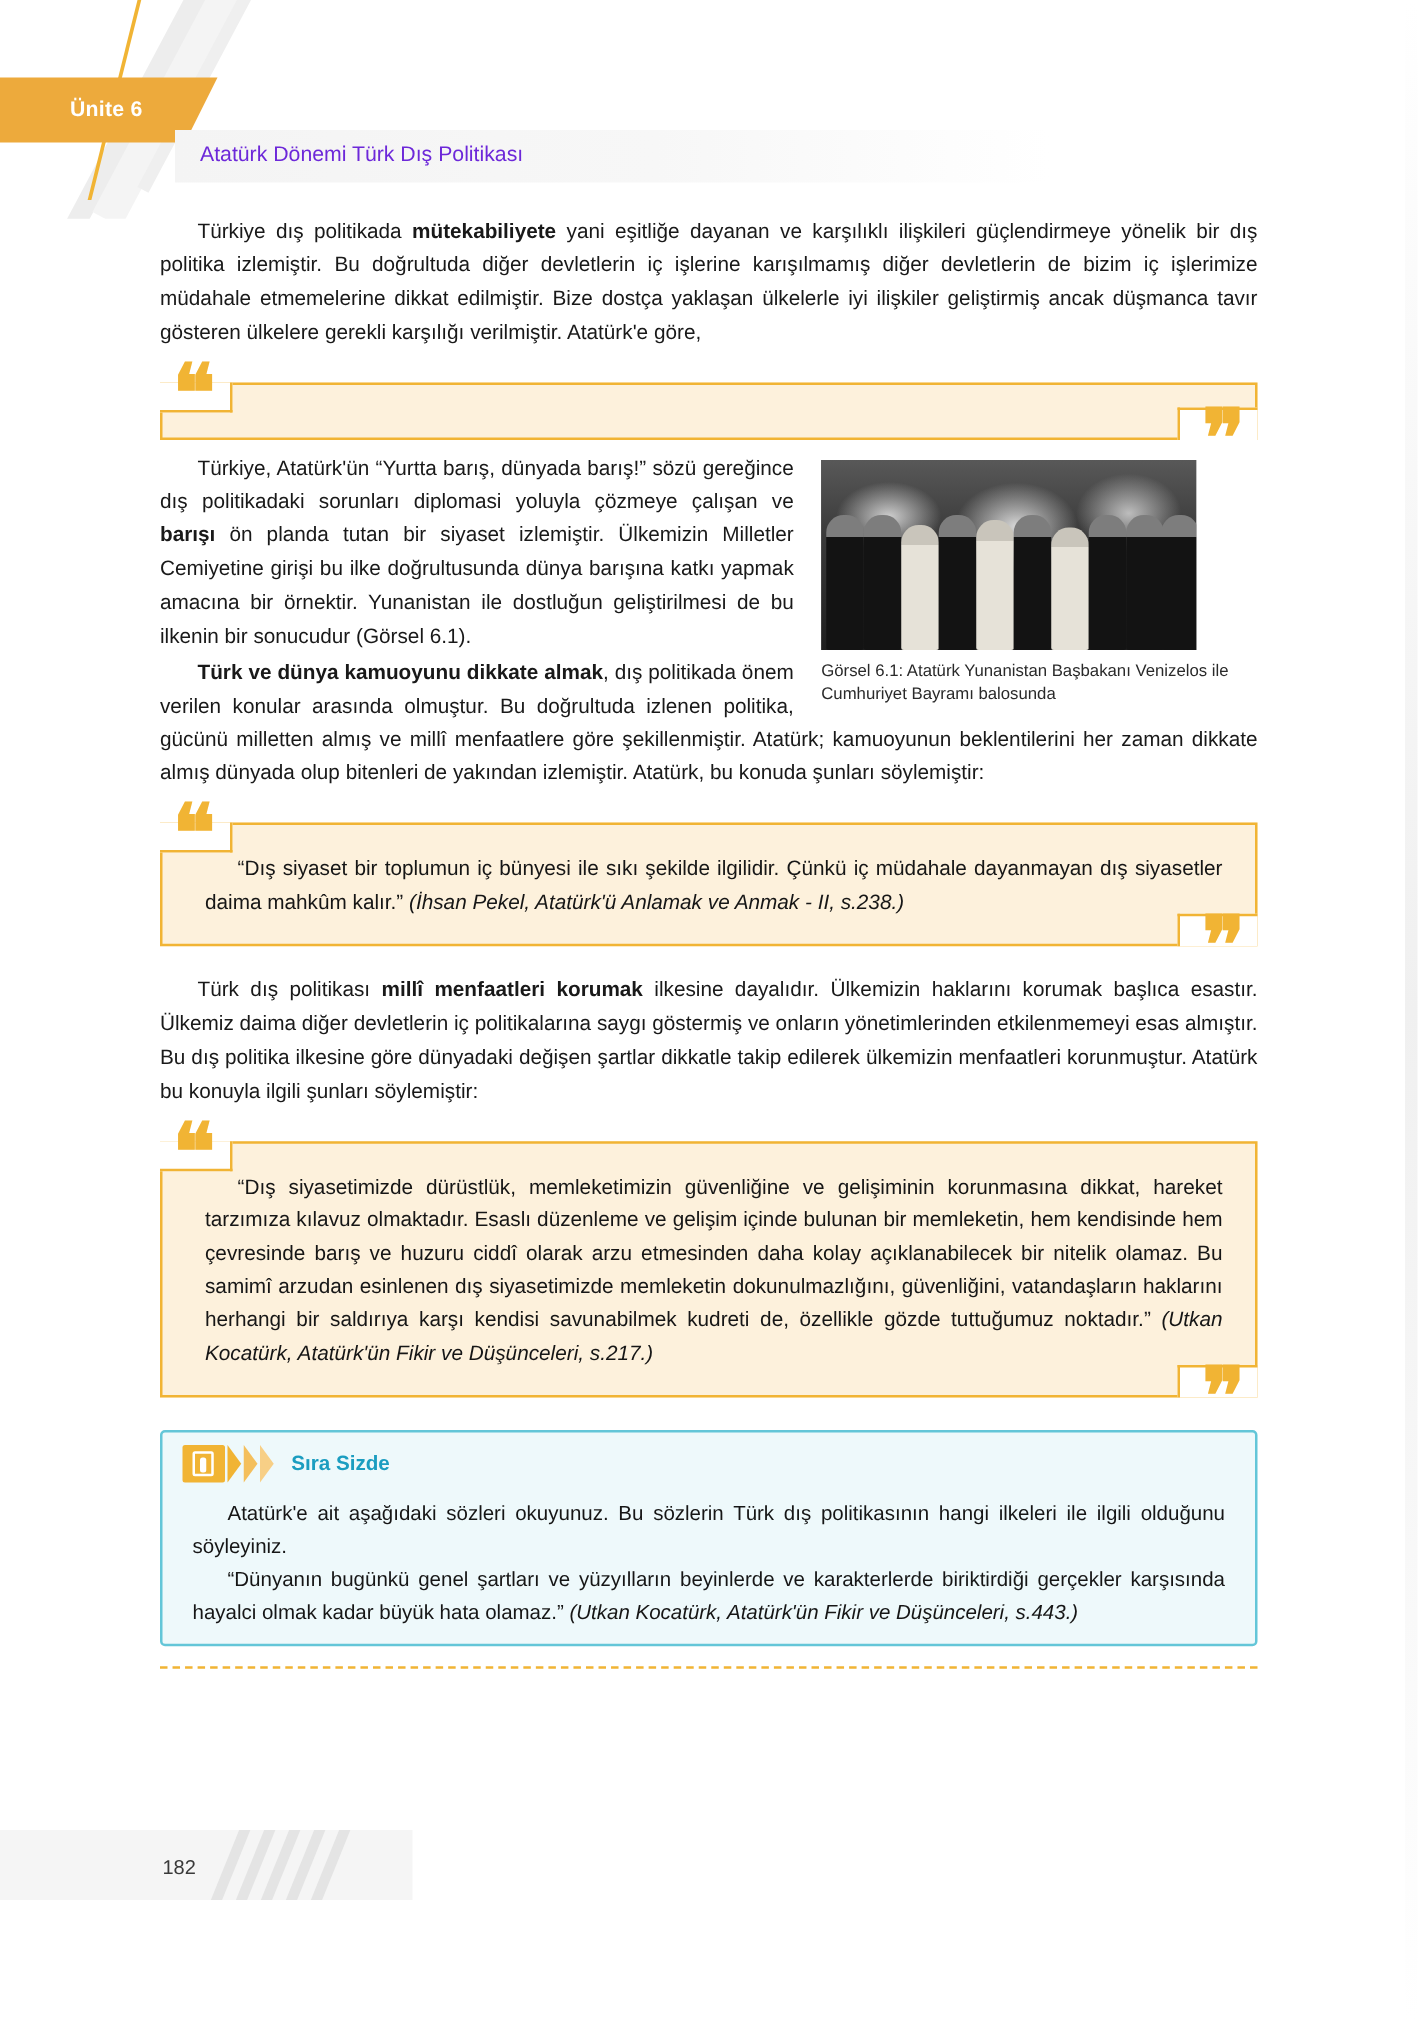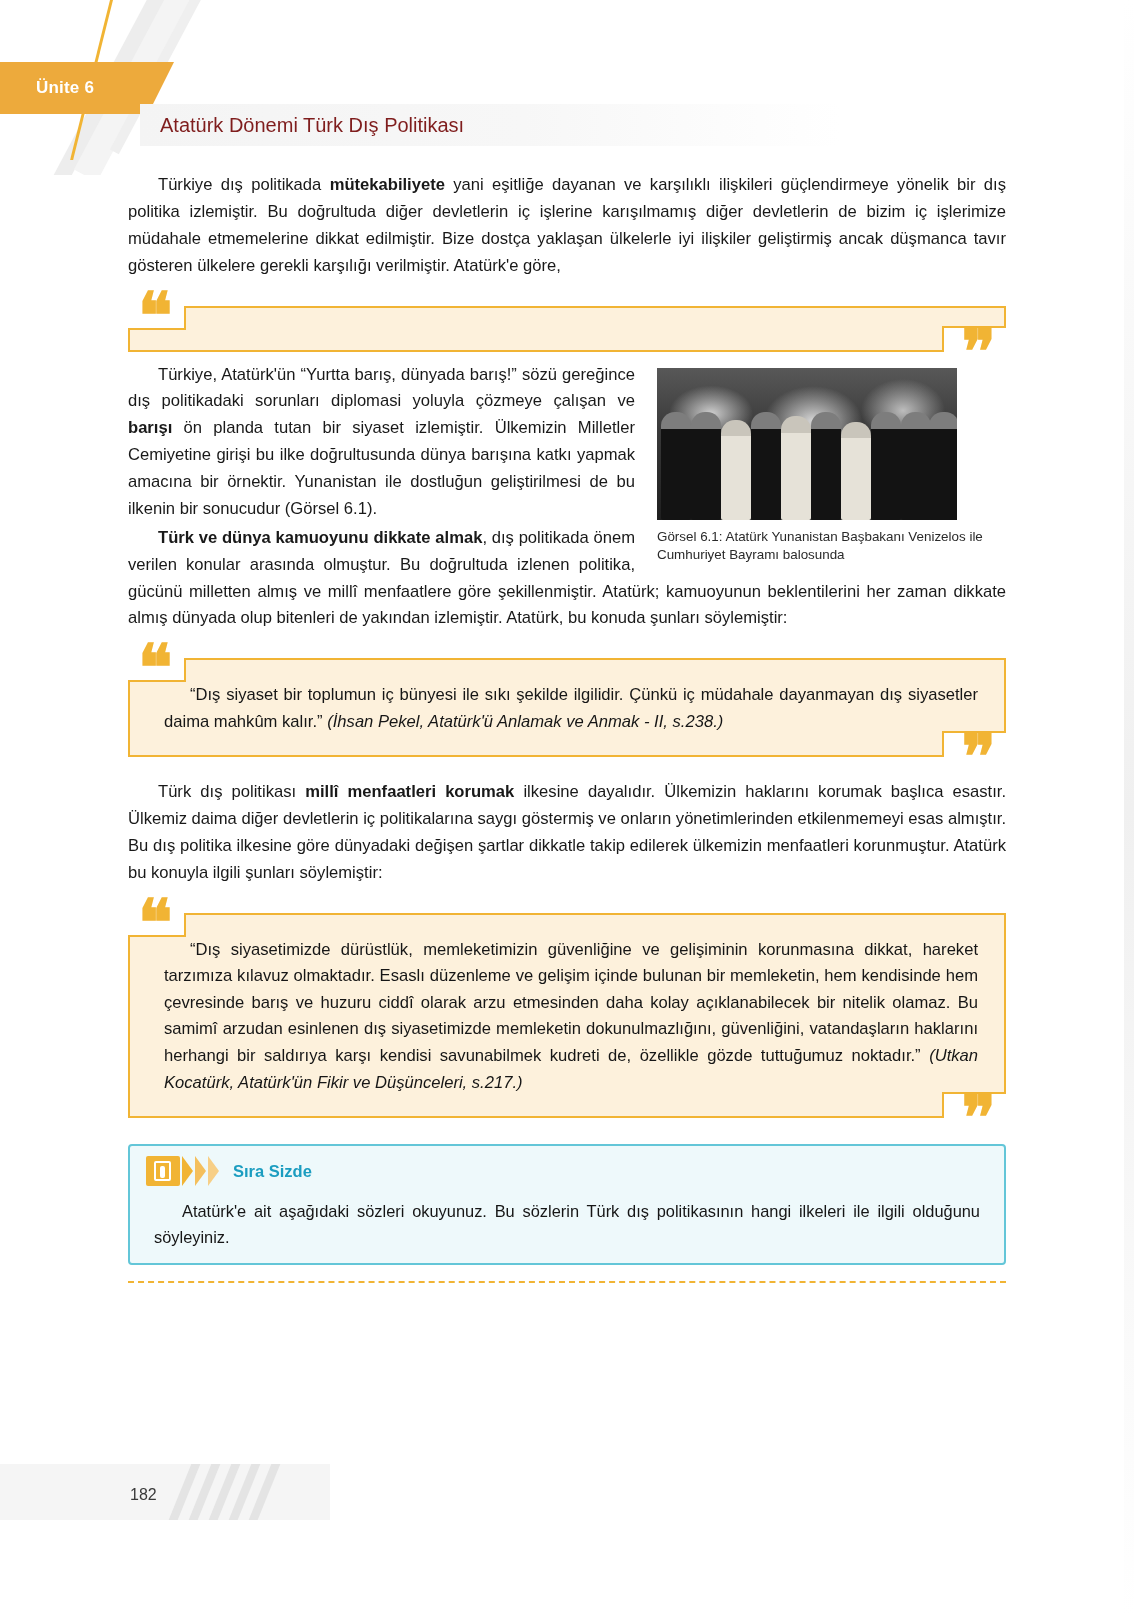--- a/index.html
+++ b/index.html
@@ -36,21 +36,21 @@
 
   .unite-tab {
     position: absolute;
     left: 0; top: 62px;
     width: 148px; height: 52px;
     background: #edaa3c;
     color: #ffffff;
     font-size: 17px;
     font-weight: bold;
     line-height: 52px;
-    padding-left: 36px;
+    padding-left: 56px;
     box-sizing: border-box;
     letter-spacing: .2px;
   }
   .unite-tab::after {
     content: "";
     position: absolute;
     right: -26px; top: 0;
     border-top: 52px solid #edaa3c;
     border-right: 26px solid transparent;
   }
@@ -65,22 +65,22 @@
 
   .header-strip {
     position: absolute;
     left: 140px; top: 104px;
     width: 700px; height: 42px;
     background: linear-gradient(to right, #f4f4f4 0%, #f7f7f7 55%, #ffffff 100%);
   }
   .header-title {
     position: absolute;
     left: 160px; top: 114px;
-    font-size: 20px;
-    color: #7f1d1d;
+    font-size: 17px;
+    color: #6d28d9;
   }
 
   
   .content {
     position: absolute;
     left: 128px;
     top: 172px;
     width: 878px;
   }
 
@@ -358,20 +358,21 @@
   <div class="activity">
     <div class="activity-header">
       <div class="act-icon"></div>
       <div class="chev"></div>
       <div class="chev c2"></div>
       <div class="chev c3"></div>
       <div class="act-title">Sıra Sizde</div>
     </div>
     <div class="act-text">
       <div class="p">Atatürk'e ait aşağıdaki sözleri okuyunuz. Bu sözlerin Türk dış politikasının hangi ilkeleri ile ilgili olduğunu söyleyiniz.</div>
+      <div class="p"><span>“Dünyanın bugünkü genel şartları ve yüzyılların beyinlerde ve karakterlerde biriktirdiği gerçekler karşısında hayalci olmak kadar büyük hata olamaz.” </span><i>(Utkan Kocatürk, Atatürk'ün Fikir ve Düşünceleri, s.443.)</i></div>
     </div>
   </div>
 
   <div class="dash-rule"></div>
 </div>
 
 <div class="footer-bar">
   <div class="stripe" style="left:180px;"></div>
   <div class="stripe" style="left:200px;"></div>
   <div class="stripe" style="left:220px;"></div>

